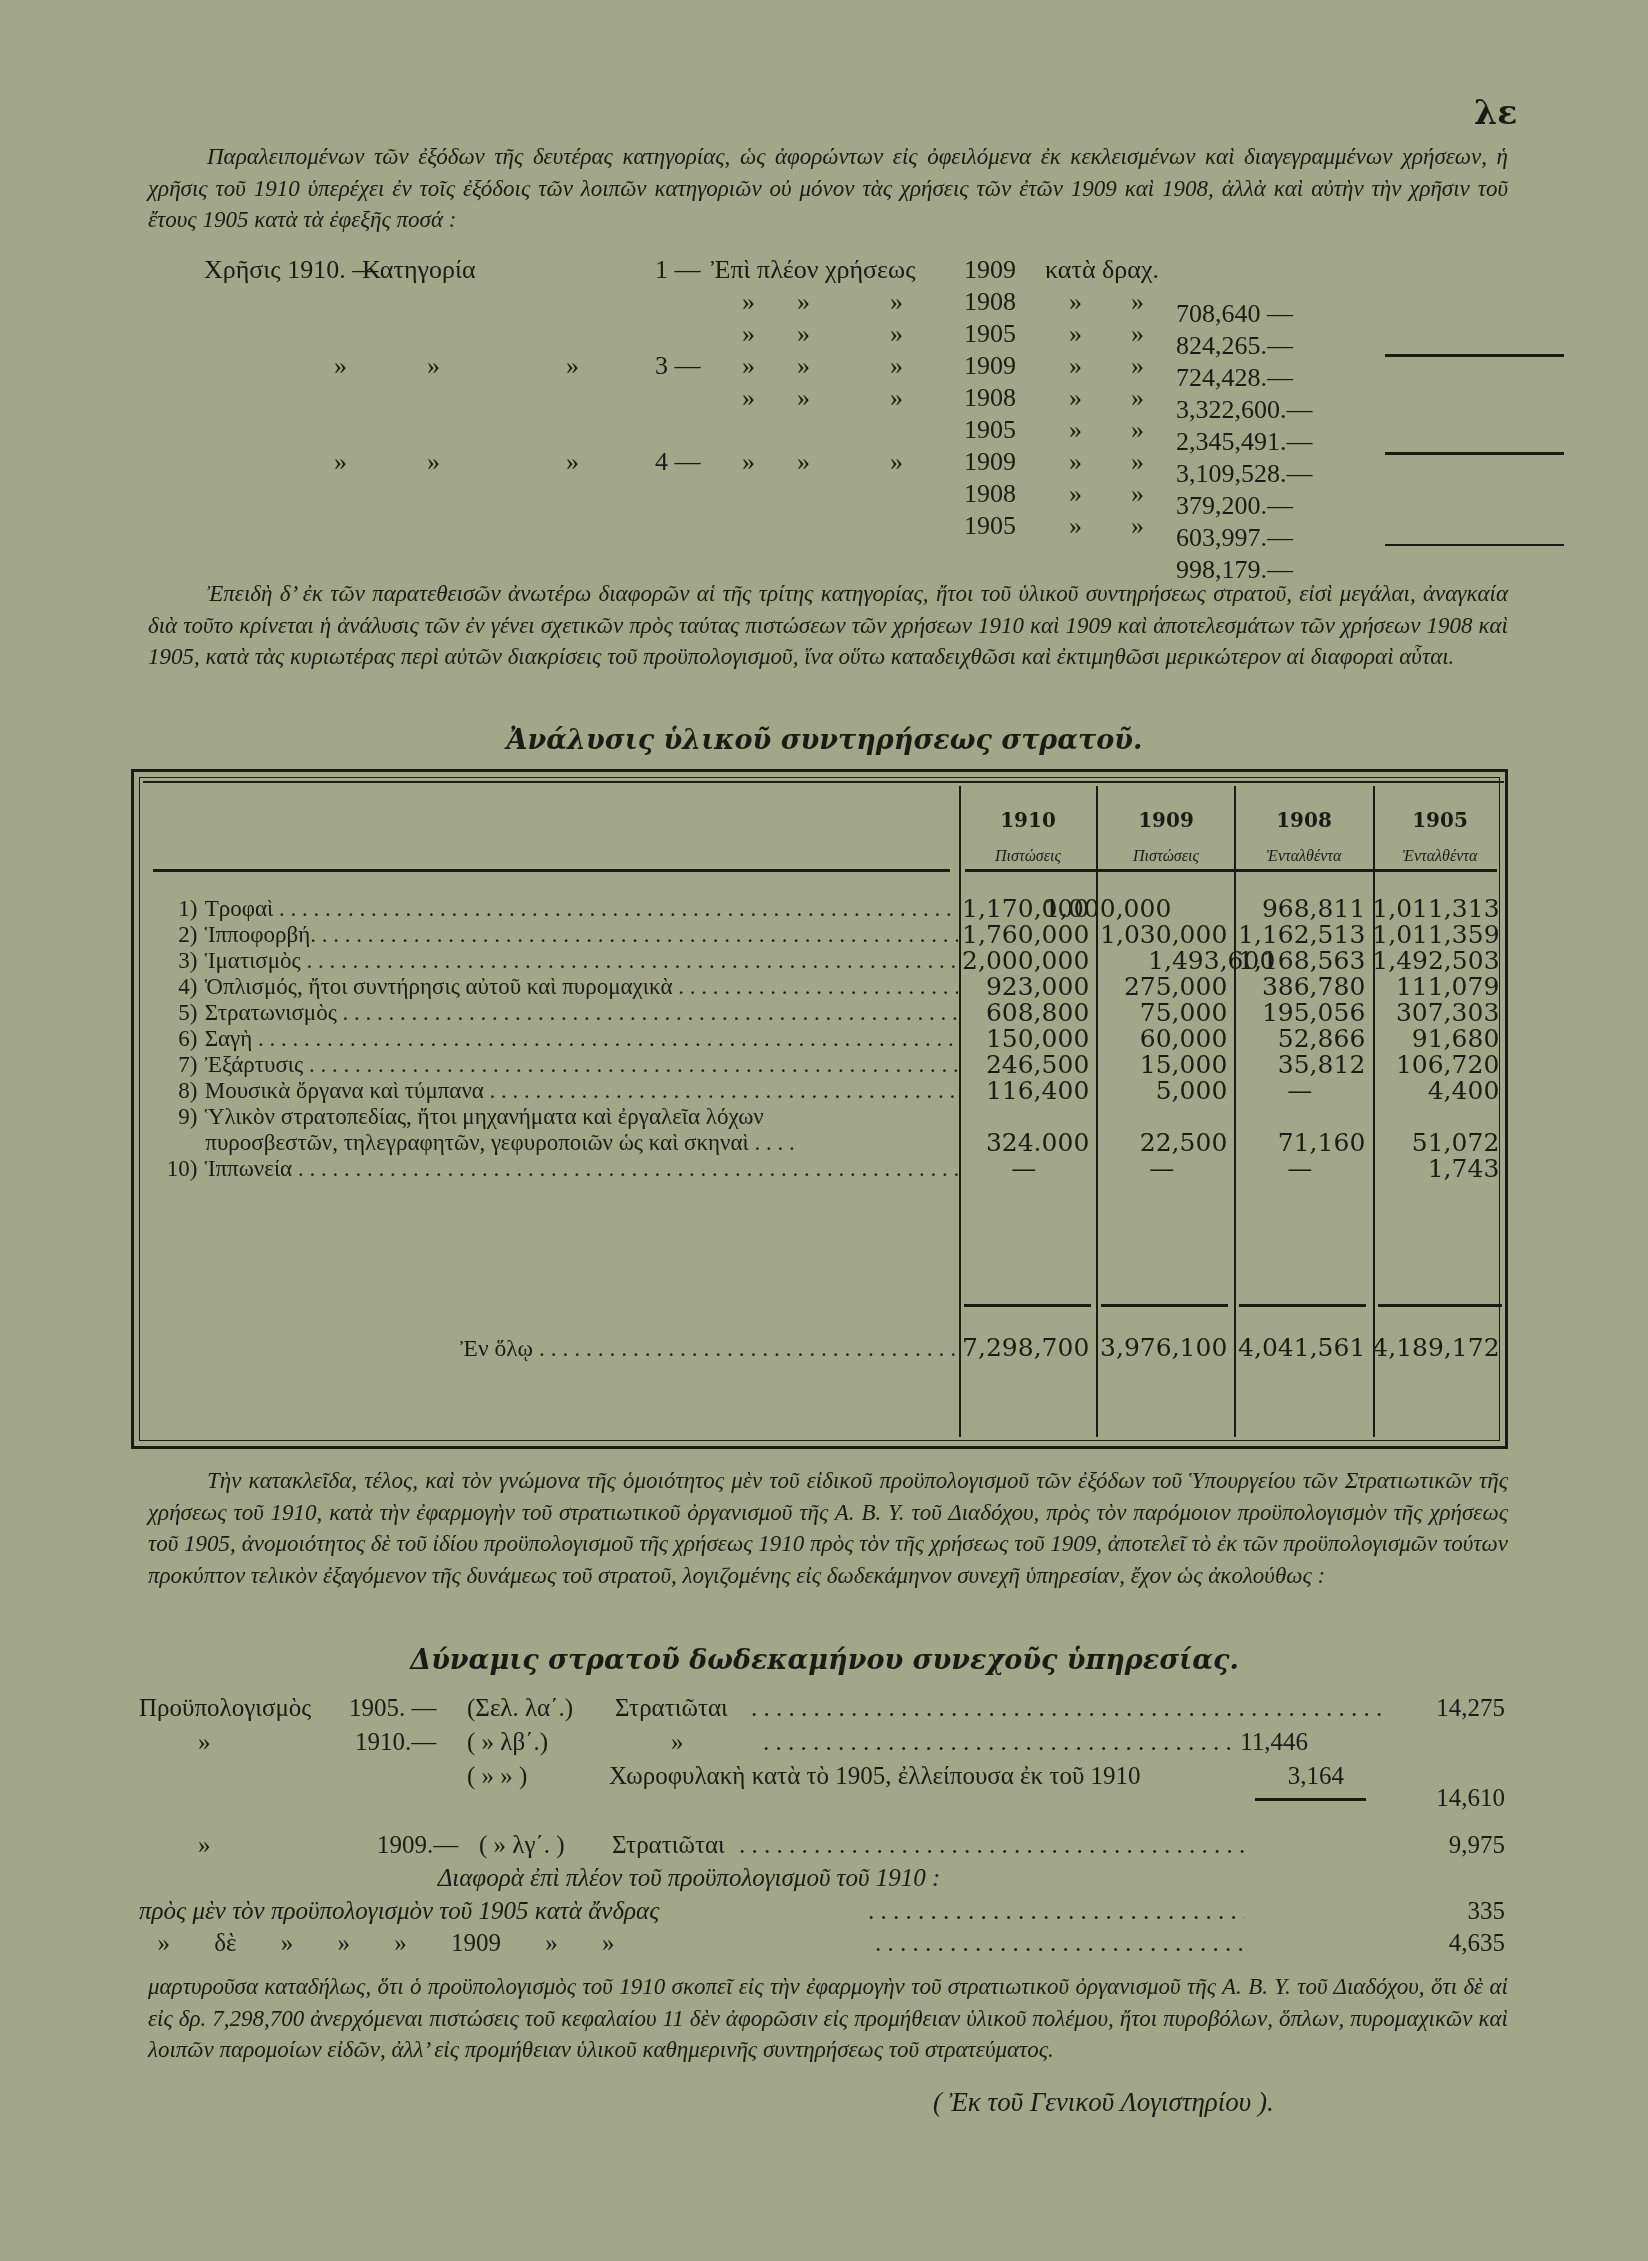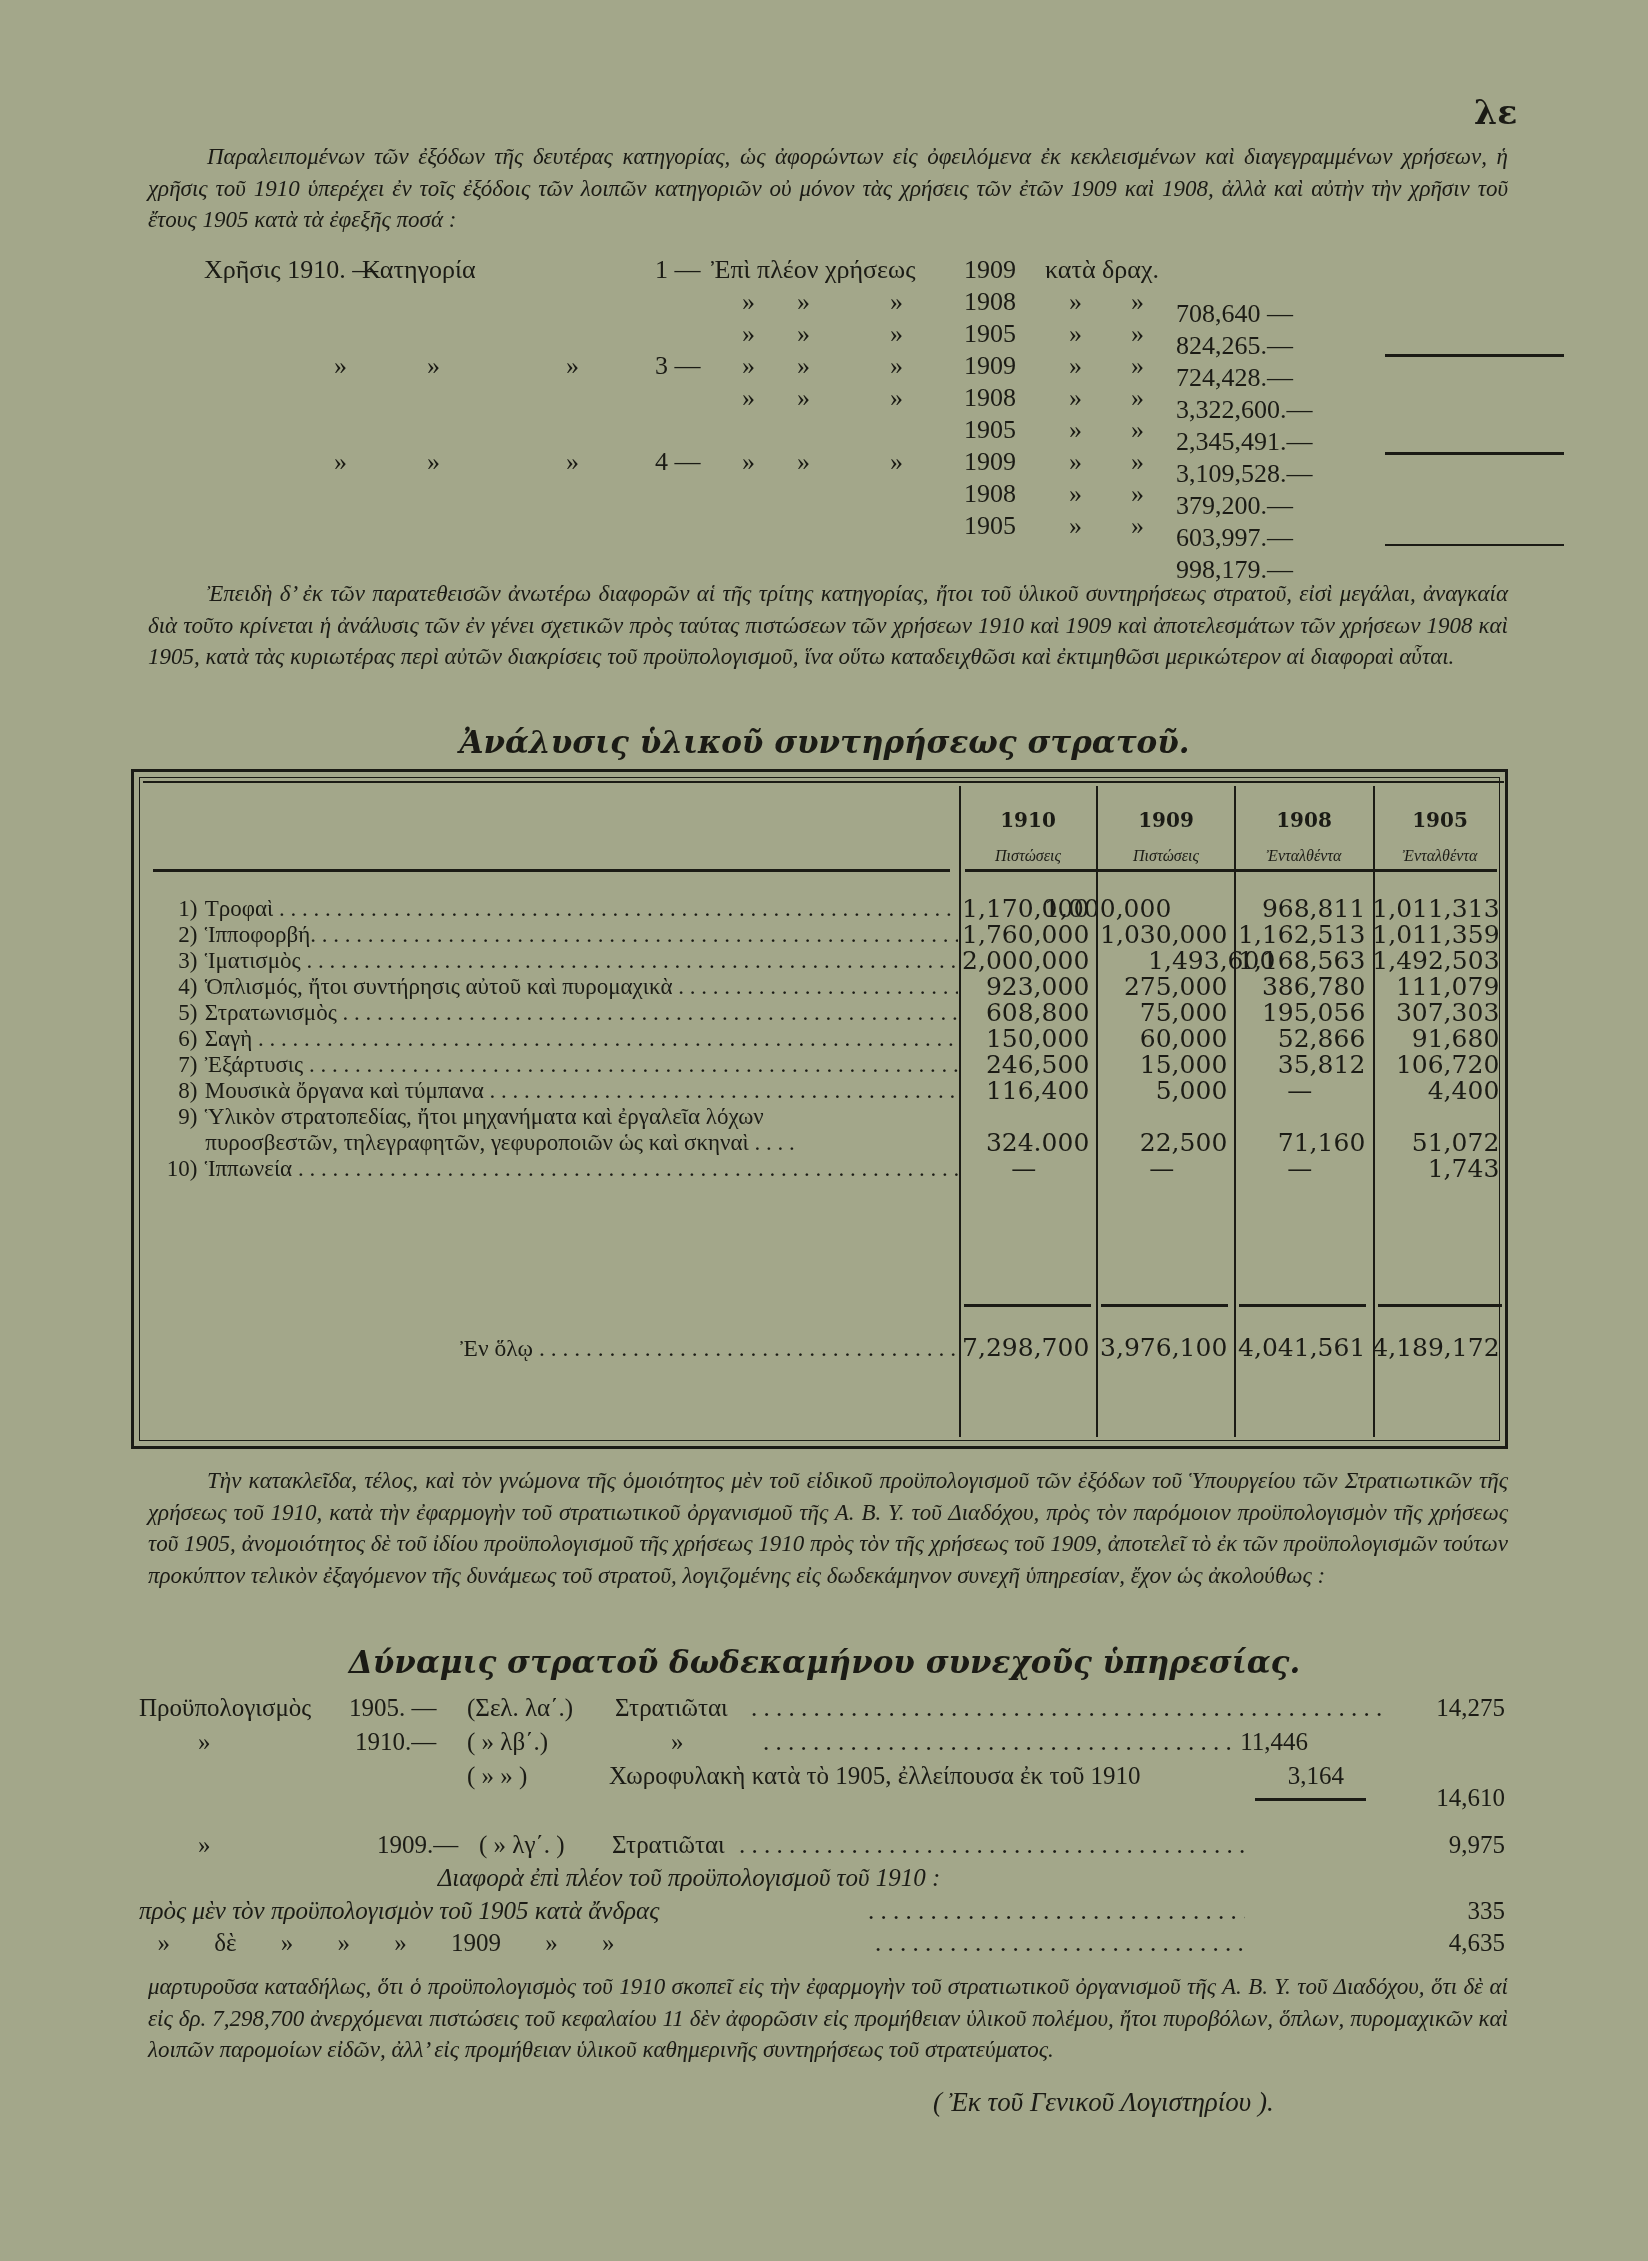--- a/index.html
+++ b/index.html
@@ -43,21 +43,21 @@
   .c-q4 { left: 865px; } .c-q5 { left: 927px; }
   .c-val { left: 972px; width: 185px; text-align: left; margin-top: 44px; }
   .credit-sep {
     position: absolute; left: 1181px; width: 179px; height: 2.5px;
     background: #1b1b15;
   }
 
   .title {
     position: absolute; left: 0; width: 1649px; text-align: center;
     font-family: "DejaVu Serif", serif; font-weight: bold; font-style: italic;
-    font-size: 31px;
+    font-size: 27px;
   }
   #table-title { top: 724px; }
   #strength-title { top: 1644px; }
 
   
   .tbl-outer {
     position: absolute; left: 131px; top: 769px; width: 1377px; height: 680px;
     border: 3.1px solid #1b1b15;
     box-sizing: border-box;
   }

